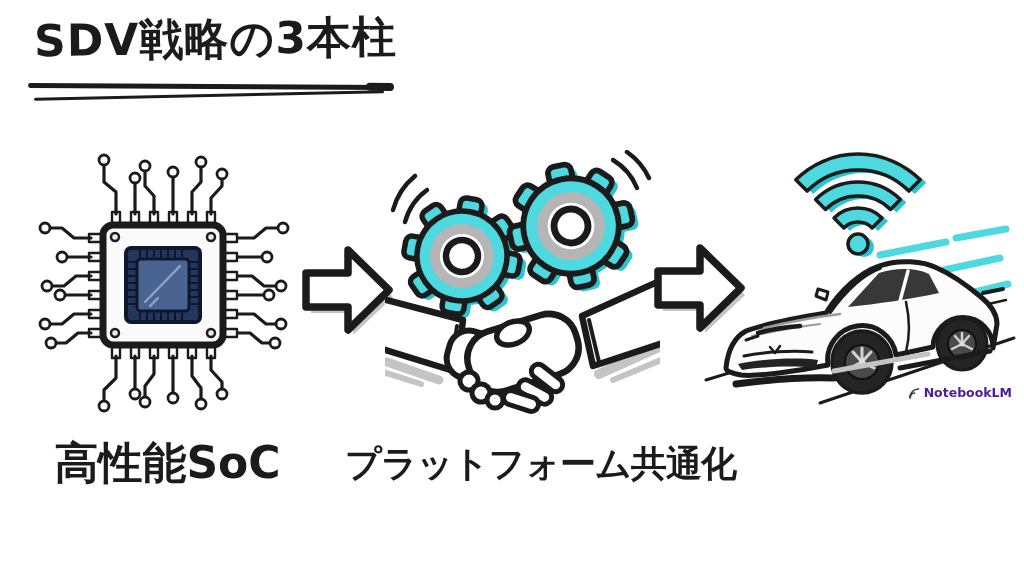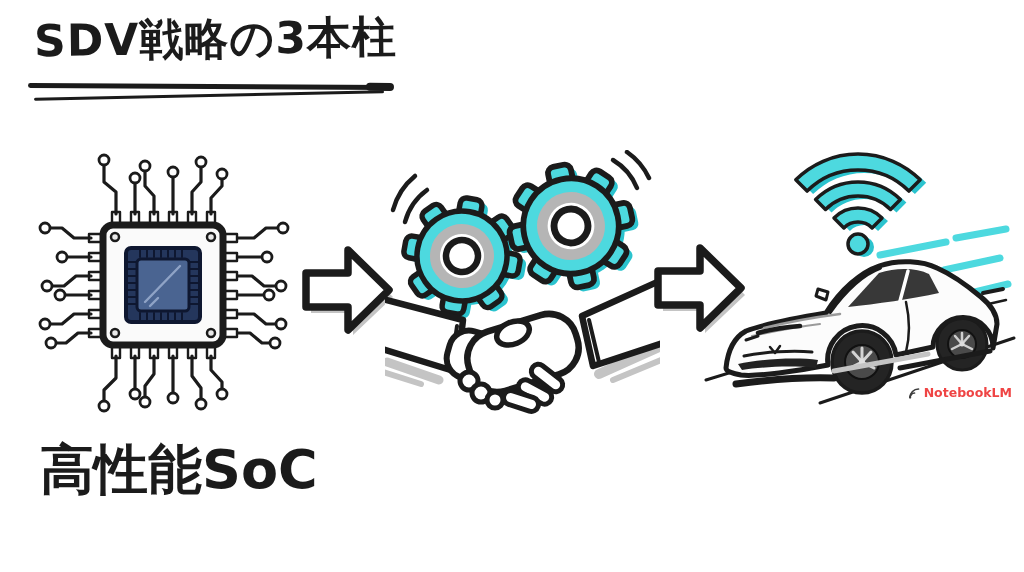--- a/index.html
+++ b/index.html
@@ -19,25 +19,25 @@
              background:var(--ink);border-radius:4px;}
   .u2{left:34px;top:94px;width:350px;height:3px;transform:rotate(-1.2deg);}
   .art{position:absolute;}
   .fig-chip{left:38px;top:140px;}
   .arrow1{left:298px;top:240px;}
   .fig-platform{left:385px;top:150px;}
   .arrow2{left:650px;top:238px;}
   .fig-car{left:700px;top:140px;}
   .label{position:absolute;top:434px;font-weight:700;white-space:nowrap;text-align:center;
          color:var(--ink);}
-  .l1{left:40px;width:255px;font-size:54px;}
+  .l1{left:40px;width:255px;font-size:44px;}
   .l2{left:345px;width:360px;font-size:36px;letter-spacing:-1px;top:440px;}
   .l3{left:740px;width:260px;font-size:42px;}
   .watermark{position:absolute;right:12px;bottom:8px;display:flex;align-items:center;gap:4px;
-             color:#ef4444;font-size:12.5px;font-weight:600;}
+             color:#4c1d95;font-size:12.5px;font-weight:600;}
   svg *{stroke-linecap:round;stroke-linejoin:round;}
   .iS{stroke:var(--ink);}         .tF{fill:var(--accent-teal);}
   .tS{fill:var(--accent-teal-shadow);} .tSt{stroke:var(--accent-teal);}
   .gSt{stroke:var(--shadow-gray);}     .ringS{stroke:var(--gear-ring-gray);} .nF{fill:var(--chip-bezel-navy);} .dF{fill:var(--chip-die-blue);}
 </style>
 </head>
 <body>
 
 <div class="canvas">
 
@@ -286,20 +286,21 @@
       <path d="M283,153 L303,149" fill="none" class="iS" stroke-width="4"></path>
       <path d="M134,231 L228,214" fill="none" class="gSt" stroke-width="5"></path>
       <g fill="none" class="iS">
         <path d="M36,244 C66,240 104,237 134,238" stroke-width="7"></path>
         <path d="M200,228 L290,211" stroke-width="5"></path>
       </g>
     </svg>
   </figure>
 
   <div class="label l1">高性能SoC</div>
+  <div class="label l2">プラットフォーム共通化</div>
 
   <div class="watermark">
     <svg width="12" height="12" viewBox="0 0 12 12">
       <path d="M2,10.5 A8.5,8.5 0 0 1 10.5,2" fill="none" stroke="#3d3d3d" stroke-width="1.7" stroke-linecap="round"></path>
       <path d="M2,10.5 A4.5,4.5 0 0 1 6.5,6" fill="none" stroke="#3d3d3d" stroke-width="1.7" stroke-linecap="round"></path>
       <circle cx="2.2" cy="10.3" r="1.1" fill="#3d3d3d"></circle>
     </svg>
     <span>NotebookLM</span>
   </div>
 

